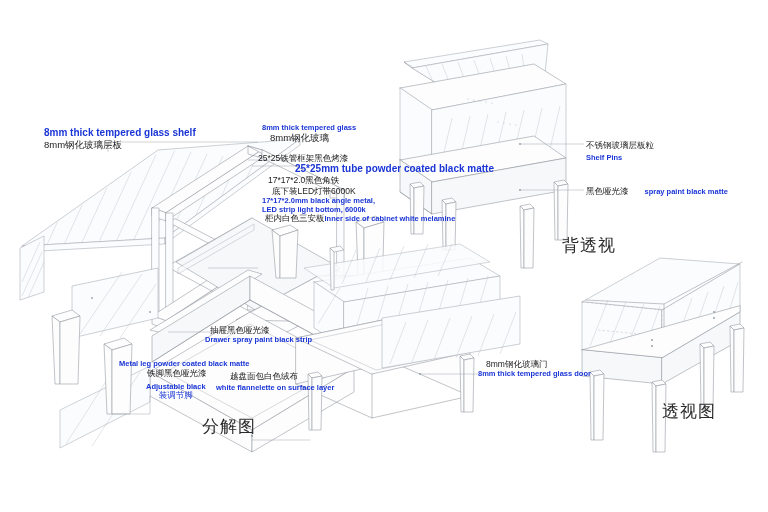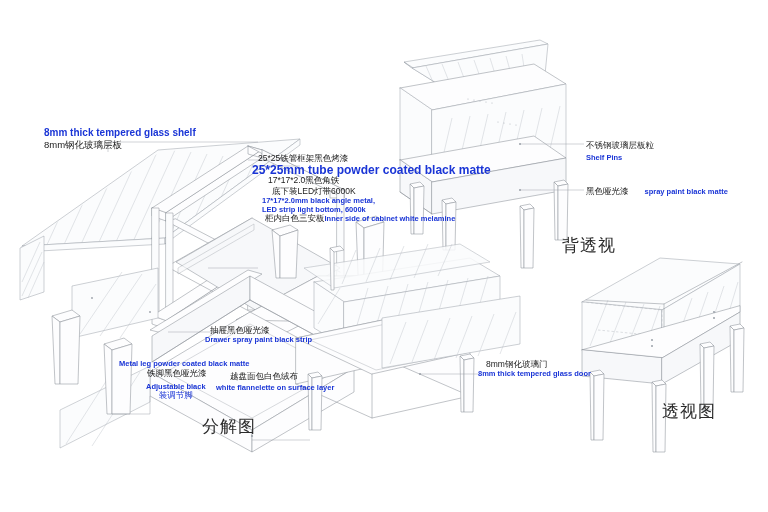--- a/index.html
+++ b/index.html
@@ -383,24 +383,28 @@
       <circle cx="652" cy="340" r="1" fill="#9aa0a8"></circle>
       <circle cx="652" cy="346" r="1" fill="#9aa0a8"></circle>
     </g>
   </svg>
 
   <div class="lbl" style="left:44px;top:128px;">
     <div class="en" style="font-size:10px;">8mm thick tempered glass shelf</div>
     <div class="cn" style="font-size:9.5px;margin-top:1px;">8mm钢化玻璃层板</div>
   </div>
 
+  <div class="lbl" style="left:262px;top:124px;">
+    <div class="en" style="font-size:7.5px;">8mm thick tempered glass</div>
+    <div class="cn" style="font-size:9.5px;margin-top:1px;margin-left:8px;">8mm钢化玻璃</div>
+  </div>
 
   <div class="lbl" style="left:252px;top:154px;">
     <div class="cn" style="font-size:8.5px;margin-left:6px;">25*25铁管框架黑色烤漆</div>
-    <div class="en" style="font-size:12px;margin-top:1px;">25*25mm tube powder coated black matte</div>
+    <div class="en" style="font-size:10px;margin-top:1px;margin-left:43px;">25*25mm tube powder coated black matte</div>
   </div>
 
   <div class="lbl" style="left:268px;top:176px;">
     <div class="cn" style="font-size:8.5px;">17*17*2.0黑色角铁</div>
   </div>
 
   <div class="lbl" style="left:272px;top:187px;">
     <div class="cn" style="font-size:8.5px;">底下装LED灯带6000K</div>
   </div>
 

